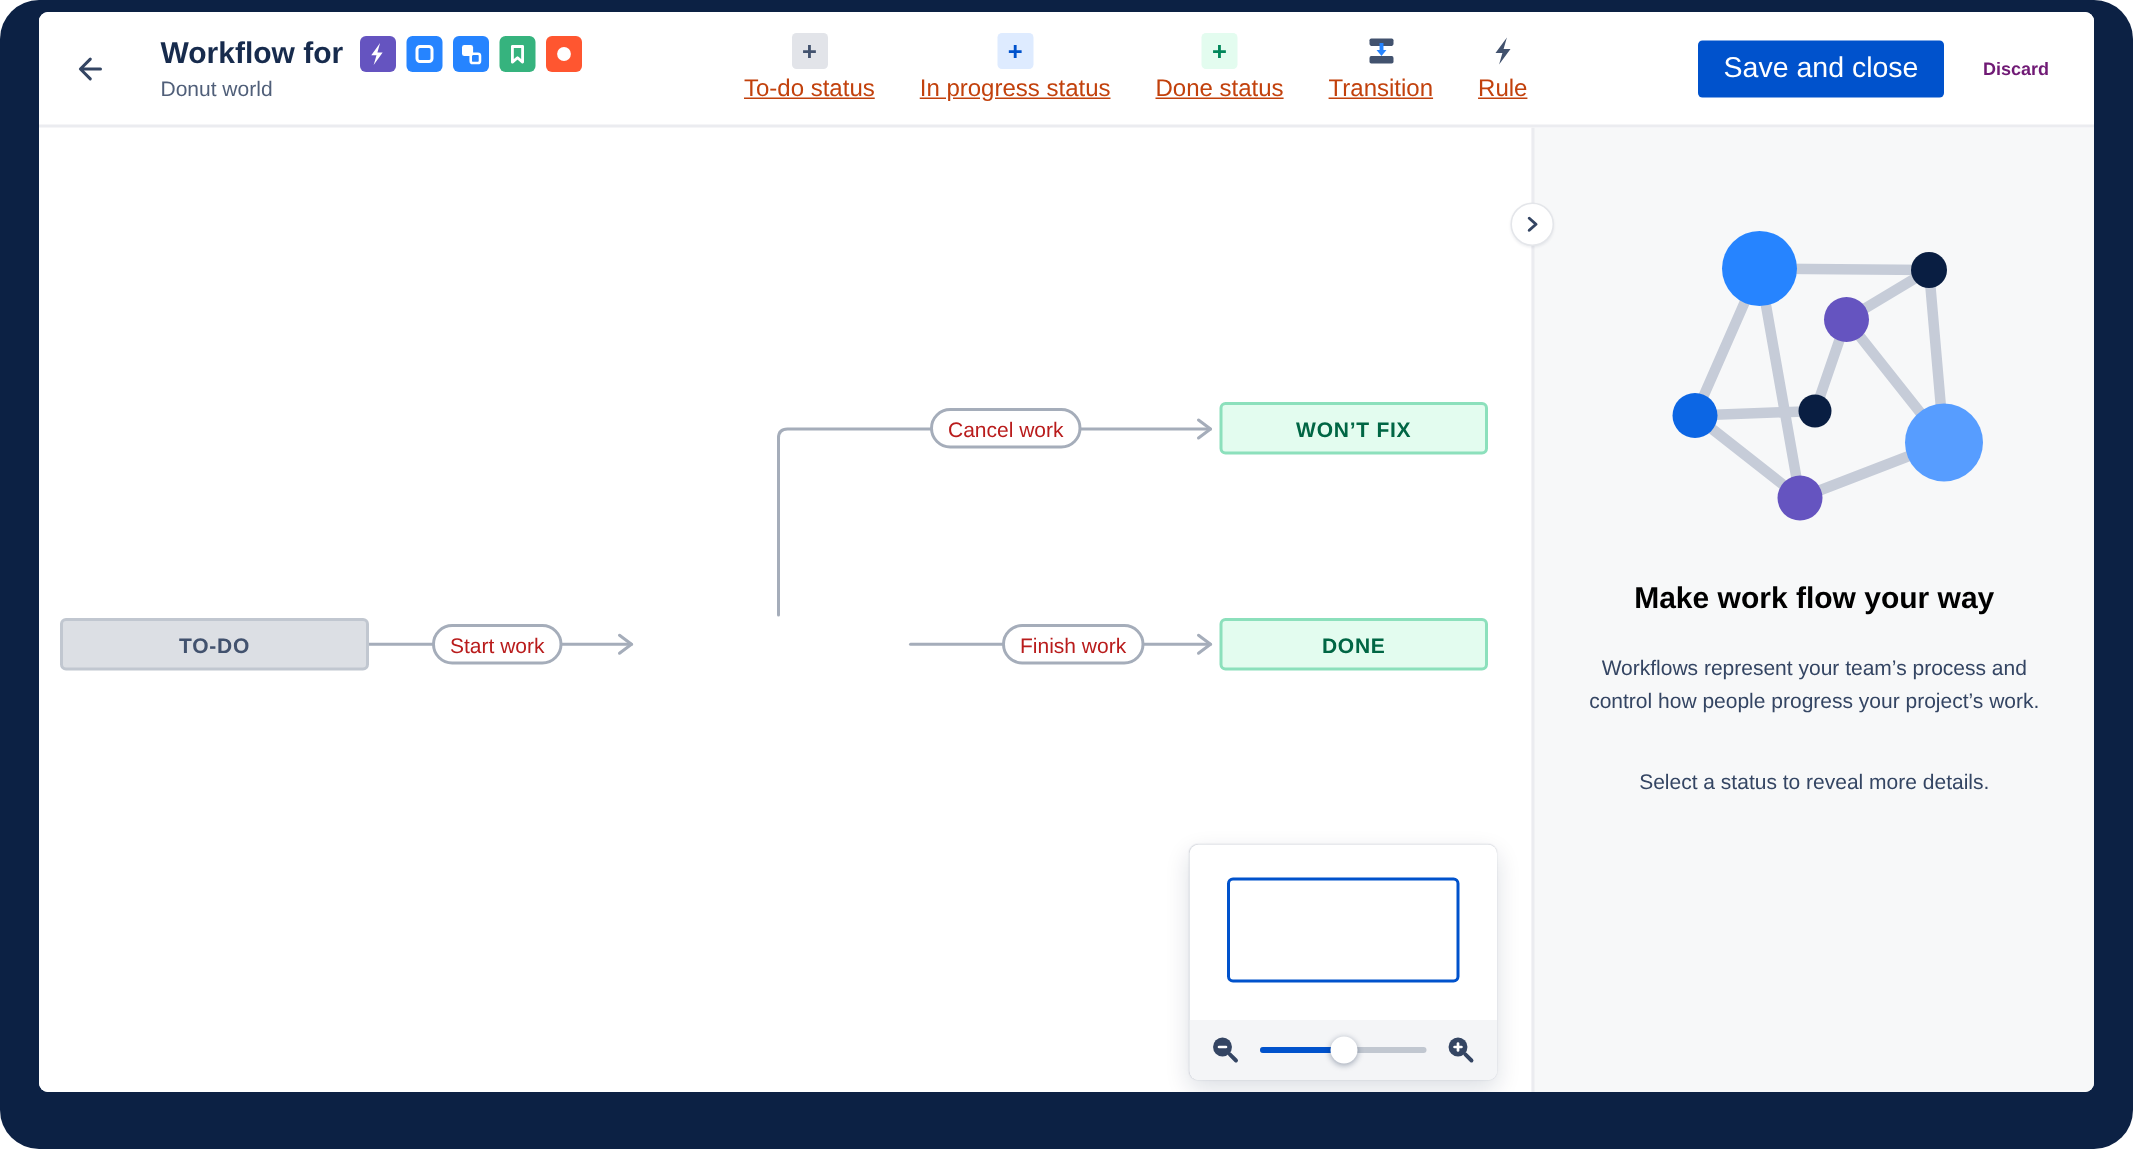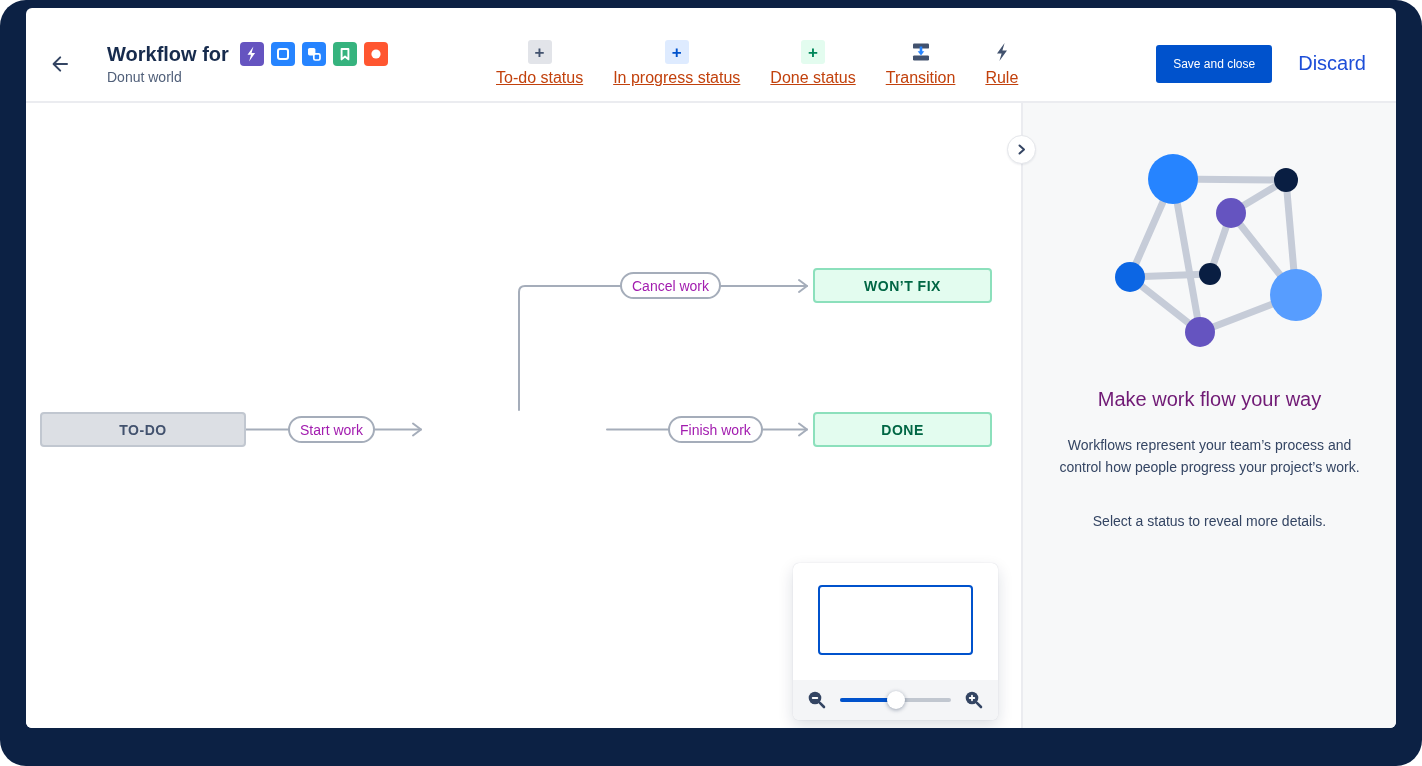--- a/index.html
+++ b/index.html
@@ -1,67 +1,67 @@
 <!DOCTYPE html>
 <html><head>
 <meta charset="utf-8">
 <style>
   * { margin:0; padding:0; box-sizing:border-box; }
   html,body { width:1422px; height:766px; background:#fff; font-family:"Liberation Sans", sans-serif; }
   .frame { position:absolute; left:0; top:0; width:1422px; height:766px; background:#0C2144; border-radius:26px; }
   .app { position:absolute; left:26px; top:8px; width:1370px; height:720px; background:#fff; border-radius:6px; overflow:hidden; }
 
   
-  .header { position:absolute; left:0; top:18px; width:1370px; height:77px; background:#fff; border-bottom:2px solid #EBECF0; z-index:5; }
+  .header { position:absolute; left:0; top:0; width:1370px; height:77px; background:#fff; border-bottom:2px solid #EBECF0; z-index:5; }
   .hdr-left { position:absolute; left:18px; top:0; height:75px; display:flex; align-items:center; }
   .back-btn { width:32px; height:32px; border:none; background:transparent; cursor:pointer; display:flex; align-items:center; justify-content:center; border-radius:4px; }
   .title-block { margin-left:31px; }
   .title-row { display:flex; align-items:center; gap:7px; }
   .page-title { font-size:20px; font-weight:700; color:#172B4D; margin-right:4px; }
   .itype { width:24px; height:24px; border-radius:4px; display:inline-flex; align-items:center; justify-content:center; }
   .itype.epic { background:#6554C0; } .itype.task { background:#2684FF; }
   .itype.subtask { background:#2684FF; } .itype.story { background:#36B37E; }
   .itype.bug { background:#FF5630; }
   .subtitle { font-size:14px; color:#505F79; margin-top:3px; }
 
   .hdr-toolbar { position:absolute; left:470px; top:0; height:75px; display:flex; align-items:center; gap:30px; }
   .tb-item { display:flex; flex-direction:column; align-items:center; gap:5px; border:none; background:transparent; cursor:pointer; }
   .tb-tile { width:24px; height:24px; border-radius:3px; display:flex; align-items:center; justify-content:center; font-size:17px; font-weight:700; line-height:1; }
   .tile-todo { background:#E2E4E9; color:#42526E; }
   .tile-inprog { background:#DEEBFF; color:#0052CC; }
   .tile-done { background:#E3FCEF; color:#00875A; }
   .tb-label { font-size:16px; color:#c2410c; white-space:nowrap;text-decoration:underline; }
 
   .hdr-right { position:absolute; right:30px; top:0; height:75px; display:flex; align-items:center; gap:26px; }
-  .save-btn { height:38px; padding:0 17px; background:#0052CC; color:#fff; border:none; border-radius:3px; font-size:12px; font-weight:500; cursor:pointer; font-family:"Liberation Sans", sans-serif; }
-  .discard-btn { border:none; background:transparent; color:#1d4ed8; font-size:20px; font-weight:400; cursor:pointer; font-family:"Liberation Sans", sans-serif; }
+  .save-btn { height:38px; padding:0 17px; background:#0052CC; color:#fff; border:none; border-radius:3px; font-size:19px; font-weight:500; cursor:pointer; font-family:"Liberation Sans", sans-serif; }
+  .discard-btn { border:none; background:transparent; color:#701a75; font-size:12px; font-weight:700; cursor:pointer; font-family:"Liberation Sans", sans-serif; }
 
   
   .canvas { position:absolute; left:0; top:77px; width:995px; height:643px; background:#fff; }
   .connectors { position:absolute; left:0; top:0; }
   .status-node { position:absolute; height:35px; display:flex; align-items:center; justify-content:center; font-size:14px; font-weight:700; letter-spacing:.5px; border-radius:4px; border:2px solid; cursor:pointer; }
   .node-todo { background:#DCDFE4; border-color:#C1C7D0; color:#42526E; }
   .node-inprog { background:#DEEBFF; border-color:#7FA8F5; color:#0052CC; }
   .node-done { background:#E3FCEF; border-color:#8CE0BC; color:#006644; }
-  .transition-pill { position:absolute; height:27px; display:inline-flex; align-items:center; padding:0 10px; background:#fff; border:2px solid #A5ADBA; border-radius:15px; font-size:14px; color:#a21caf; cursor:pointer; white-space:nowrap; }
+  .transition-pill { position:absolute; height:27px; display:inline-flex; align-items:center; padding:0 10px; background:#fff; border:2px solid #A5ADBA; border-radius:15px; font-size:14px; color:#b91c1c; cursor:pointer; white-space:nowrap; }
 
   
   .minimap { position:absolute; left:767px; top:478px; width:205px; height:157px; background:#fff; border-radius:6px; box-shadow:0 6px 16px rgba(9,30,66,.14), 0 0 1px rgba(9,30,66,.2); overflow:hidden; }
   .minimap-viewport { position:absolute; left:25px; top:22px; width:155px; height:70px; background:#fff; border:2px solid #0052CC; border-radius:4px; cursor:move; }
   .minimap-controls { position:absolute; left:0; bottom:0; width:100%; height:40px; background:#F4F5F7; display:flex; align-items:center; padding:0 13px; gap:12px; }
   .zoom-btn { border:none; background:transparent; cursor:pointer; display:flex; align-items:center; padding:0; }
   .zoom-slider { position:relative; flex:1; height:18px; cursor:pointer; }
   .zoom-track { position:absolute; left:0; right:0; top:7px; height:4px; background:#C1C7D0; border-radius:2px; }
   .zoom-fill { position:absolute; left:0; top:7px; height:4px; width:50%; background:#0052CC; border-radius:2px; }
   .zoom-thumb { position:absolute; left:50%; top:0; width:18px; height:18px; margin-left:-9px; background:#fff; border-radius:50%; box-shadow:0 1px 4px rgba(9,30,66,.4); cursor:grab; }
 
   
   .sidebar { position:absolute; left:995px; top:77px; width:375px; height:643px; background:#F7F8F9; border-left:2px solid #EBECF0; text-align:center; }
   .illus { display:block; margin:50px auto 0; }
-  .sb-heading { font-size:20px; font-weight:400; color:#701a75; margin-top:38px; }
+  .sb-heading { font-size:20px; font-weight:700; color:#000000; margin-top:38px; }
   .sb-para { width:302px; margin:32px auto 0; font-size:14px; line-height:22px; color:#344563; }
   .sb-para.first { margin-top:23px; }
 
   .collapse-btn { position:absolute; left:981px; top:127px; width:29px; height:29px; border-radius:50%; background:#fff; border:1px solid #E4E6EA; box-shadow:0 1px 2px rgba(9,30,66,.08); cursor:pointer; display:flex; align-items:center; justify-content:center; z-index:6; }
 </style>
 </head>
 <body>
 
 <div class="frame">
   <div class="app">

